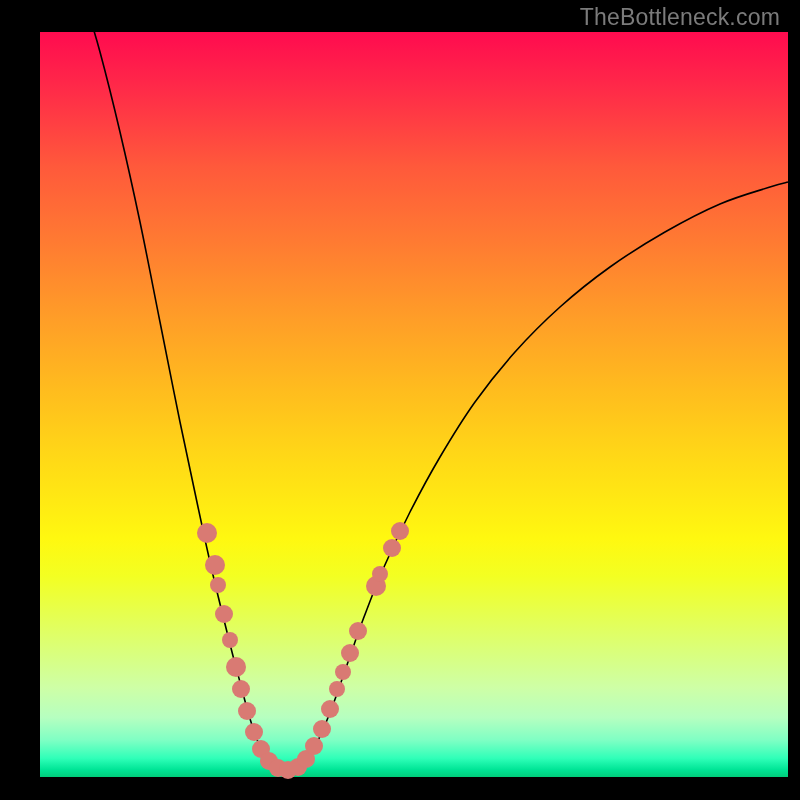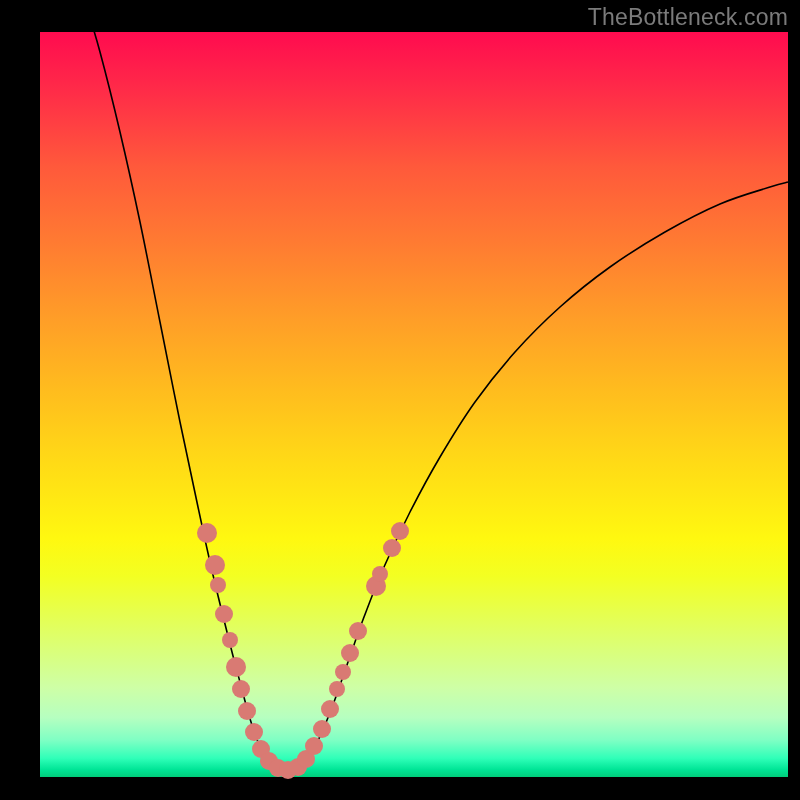--- a/index.html
+++ b/index.html
@@ -41,21 +41,21 @@
       #b6ffc0 92%,
       #80ffc4 95%,
       #2fffb8 97.5%,
       #00e596 99%,
       #00cd7b 100%
     );
   }
   .watermark {
     position: absolute;
     top: 4px;
-    right: 12px;
+    right: 20px;
     color: #7b7b7b;
     font-size: 23px;
     letter-spacing: 0.2px;
     user-select: none;
   }
   svg.overlay {
     position: absolute;
     left: 0;
     top: 0;
     width: 748px;

